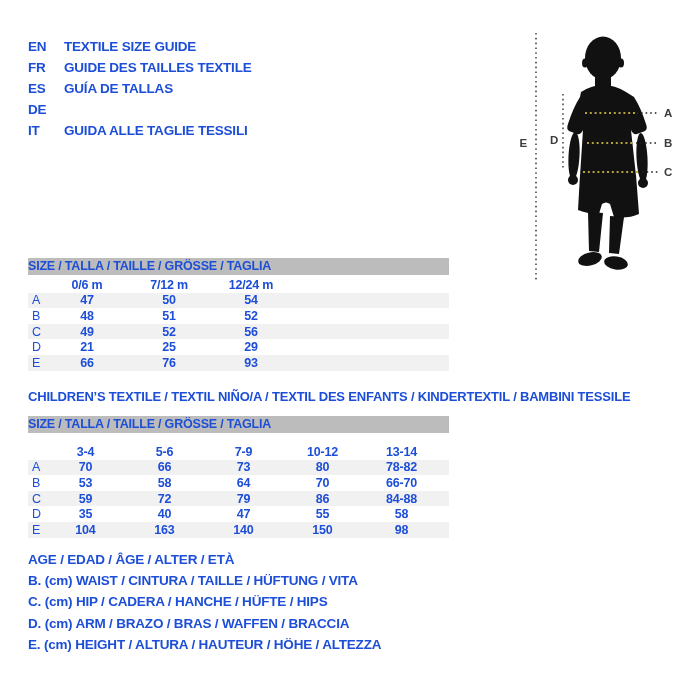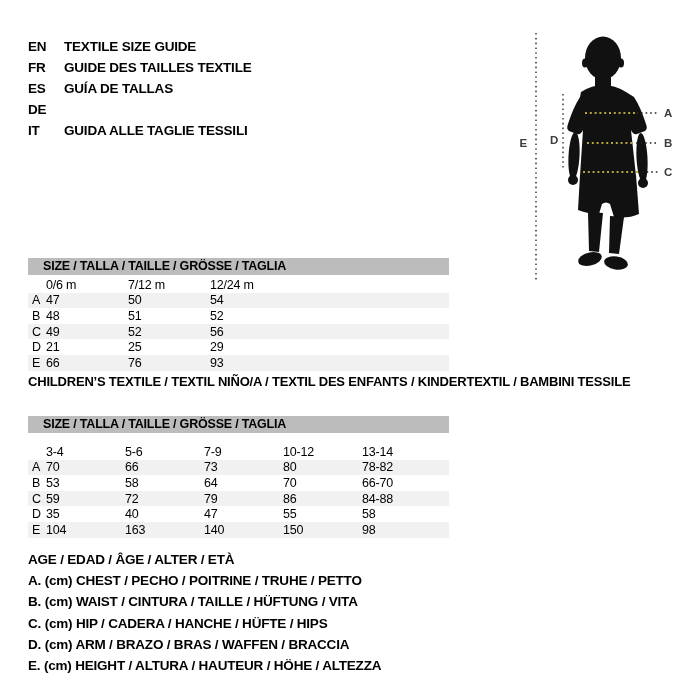--- a/index.html
+++ b/index.html
@@ -1,43 +1,43 @@
 <!DOCTYPE html>
 <html><head>
 <meta charset="utf-8">
 <style>
   html,body{margin:0;padding:0;background:#ffffff;}
   .canvas{
     position:relative;width:700px;height:700px;background:#ffffff;overflow:hidden;
-    font-family:"Liberation Sans",sans-serif;color:#000000;letter-spacing:-0.2px;
+    font-family:"Liberation Sans",sans-serif;color:#1d4ed8;letter-spacing:-0.2px;
   }
   
   .lang{position:absolute;left:28px;top:36px;}
   .lang-row{display:flex;height:21px;align-items:center;font-size:13.5px;font-weight:700;}
   .lang-code{width:36px;}
   
   .sec-title{position:absolute;left:28px;font-size:13px;font-weight:700;white-space:nowrap;}
   .sec-title.babies{top:232px;}
-  .sec-title.children{top:374px;}
+  .sec-title.children{top:389px;}
   
   .size-bar{
     position:absolute;left:28px;width:421px;height:17px;background:#bcbcbc;
-    font-size:12.5px;font-weight:700;line-height:17px;padding-left:15px;box-sizing:border-box;
+    font-size:12.5px;font-weight:700;line-height:17px;padding-left:0;box-sizing:border-box;
   }
   .size-bar.babies{top:258px;}
   .size-bar.children{top:416px;}
   
   .tbl{position:absolute;left:28px;width:421px;}
   .tbl.babies{top:277px;}
   .tbl.children{top:444px;}
   .trow{display:grid;height:15.6px;align-items:center;font-size:12.5px;}
   .tbl.babies .trow{grid-template-columns:18px 82px 82px 82px 1fr;}
   .tbl.children .trow{grid-template-columns:18px 79px 79px 79px 79px 79px 1fr;}
   .trow.stripe{background:#f1f1f1;}
-  .cell{font-weight:400;}
+  .cell{text-align:center;font-weight:700;}
   .rlabel{text-align:left;padding-left:4px;font-weight:400;}
   
   .legend{position:absolute;left:28px;top:549px;font-size:13.5px;font-weight:700;line-height:21.2px;}
   
   .figure{position:absolute;left:505px;top:25px;width:195px;height:270px;}
   .figure text{font-family:"Liberation Sans",sans-serif;font-size:11.5px;font-weight:700;fill:#3d3d3d;}
 </style>
 </head>
 <body>
 
@@ -202,20 +202,19 @@
       <span class="cell">104</span>
       <span class="cell">163</span>
       <span class="cell">140</span>
       <span class="cell">150</span>
       <span class="cell">98</span>
     </div>
   </div>
 
   <div class="legend">
     <div>AGE / EDAD / ÂGE / ALTER / ETÀ</div>
-    <div>A. (cm) CHEST / PECHO / POITRINE / TRUHE / PETTO</div>
     <div>B. (cm) WAIST / CINTURA / TAILLE / HÜFTUNG / VITA</div>
     <div>C. (cm) HIP / CADERA / HANCHE / HÜFTE / HIPS</div>
     <div>D. (cm) ARM / BRAZO / BRAS / WAFFEN / BRACCIA</div>
     <div>E. (cm) HEIGHT / ALTURA / HAUTEUR / HÖHE / ALTEZZA</div>
   </div>
 
 </div>
 
 </body></html>

